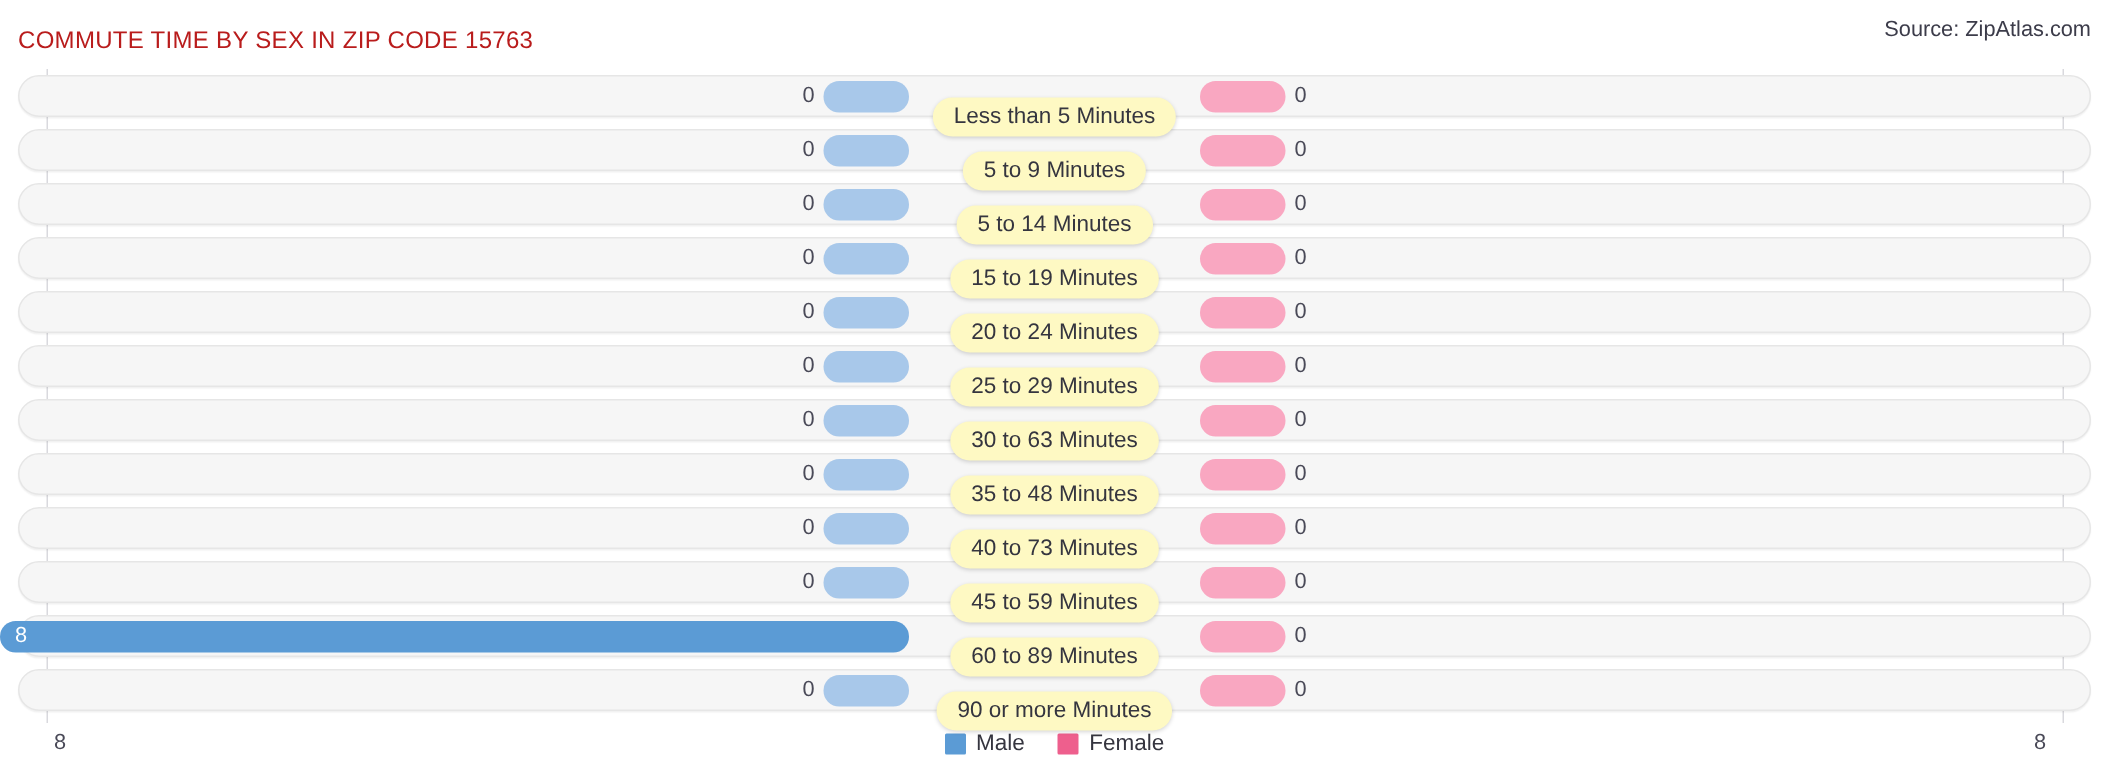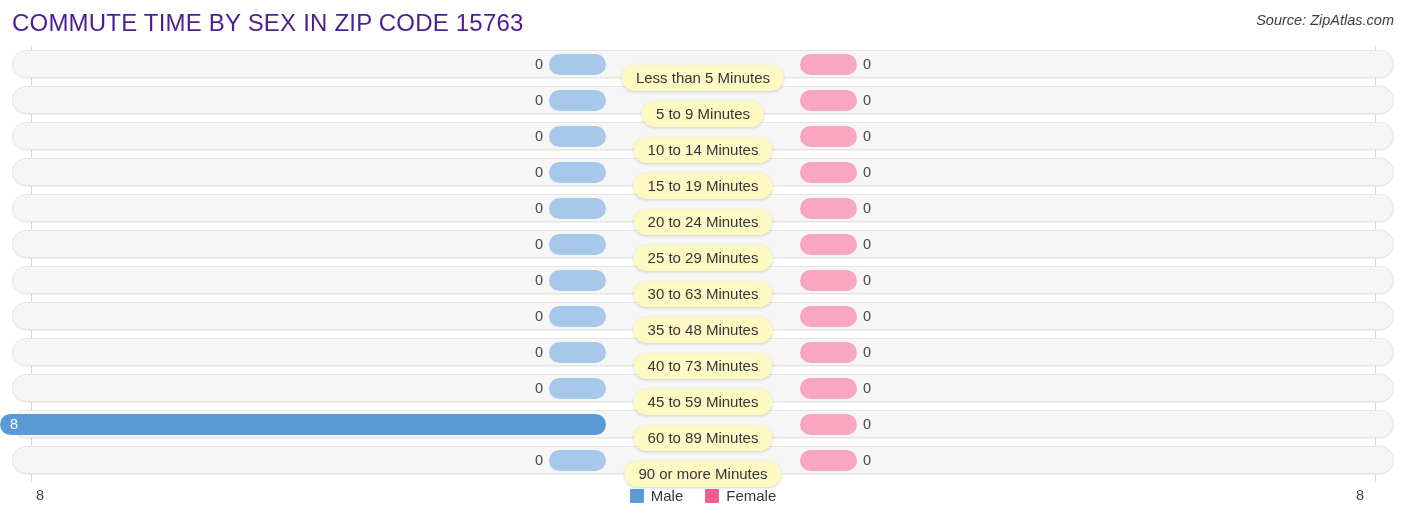--- a/index.html
+++ b/index.html
@@ -17,32 +17,31 @@
   }
 
   
   .header {
     position: relative;
     height: 40px;
   }
   .chart-title {
     position: absolute;
     left: 12px;
-    top: 9px;
-    font-size: 24px;
+    top: 19px;
+    font-size: 16px;
     letter-spacing: 0.2px;
-    color: #4c1d95;
+    color: #b91c1c;
     white-space: nowrap;
   }
   .source {
     position: absolute;
     right: 12px;
     top: 12px;
     font-size: 14.5px;
-    font-style: italic;
     color: #3c3c4a;
     white-space: nowrap;
   }
 
   
   .plot {
     position: absolute;
     left: 0;
     top: 40px;
     width: 1406px;
@@ -208,21 +207,21 @@
         <div class="bar female" style="width: 57px;"></div>
         <div class="val female" style="margin-left: 160px; width: 20px;">0</div>
         <div class="cat-label">5 to 9 Minutes</div>
       </div>
       <div class="row">
         <div class="track"></div>
         <div class="bar male" style="width: 57px;"></div>
         <div class="val male" style="margin-right: 160px; width: 20px;">0</div>
         <div class="bar female" style="width: 57px;"></div>
         <div class="val female" style="margin-left: 160px; width: 20px;">0</div>
-        <div class="cat-label">10 to 14 Minutes</div>
+        <div class="cat-label">5 to 14 Minutes</div>
       </div>
       <div class="row">
         <div class="track"></div>
         <div class="bar male" style="width: 57px;"></div>
         <div class="val male" style="margin-right: 160px; width: 20px;">0</div>
         <div class="bar female" style="width: 57px;"></div>
         <div class="val female" style="margin-left: 160px; width: 20px;">0</div>
         <div class="cat-label">15 to 19 Minutes</div>
       </div>
       <div class="row">

